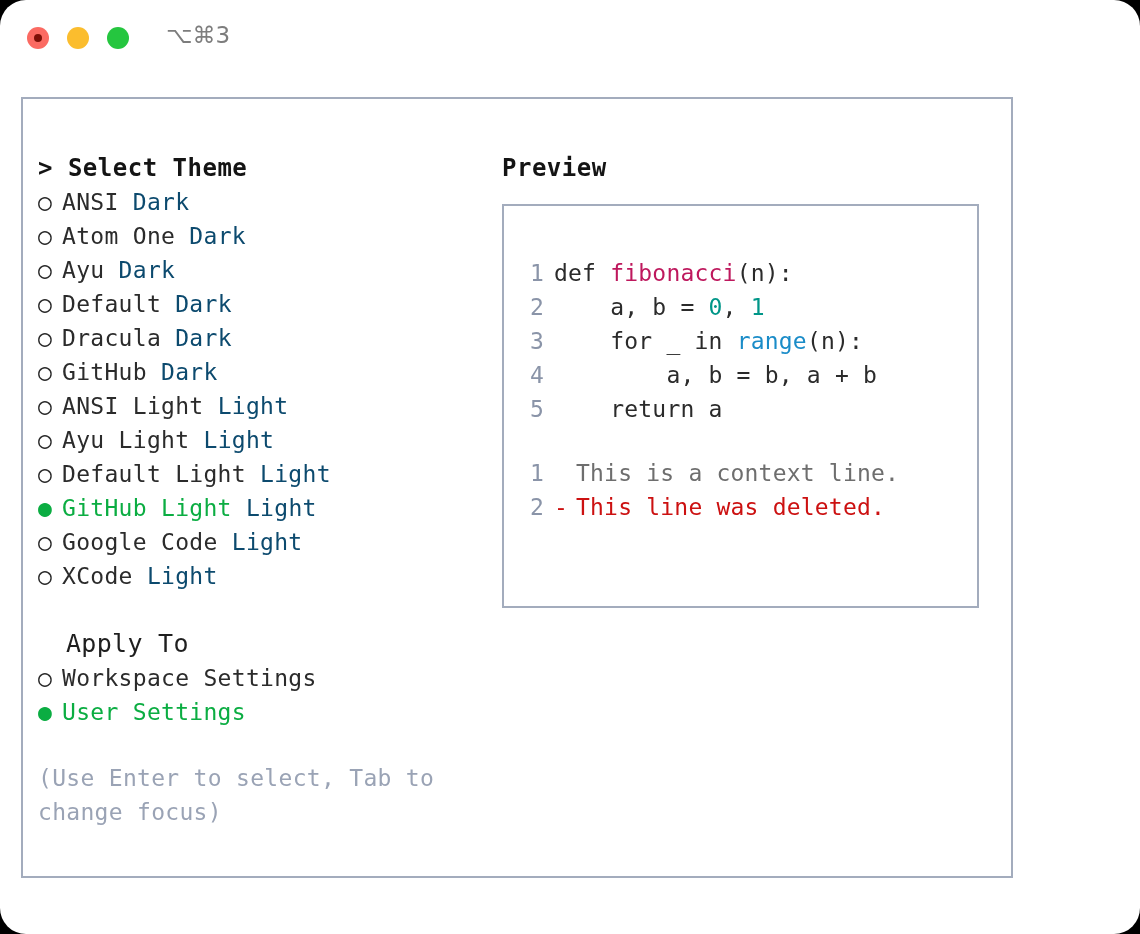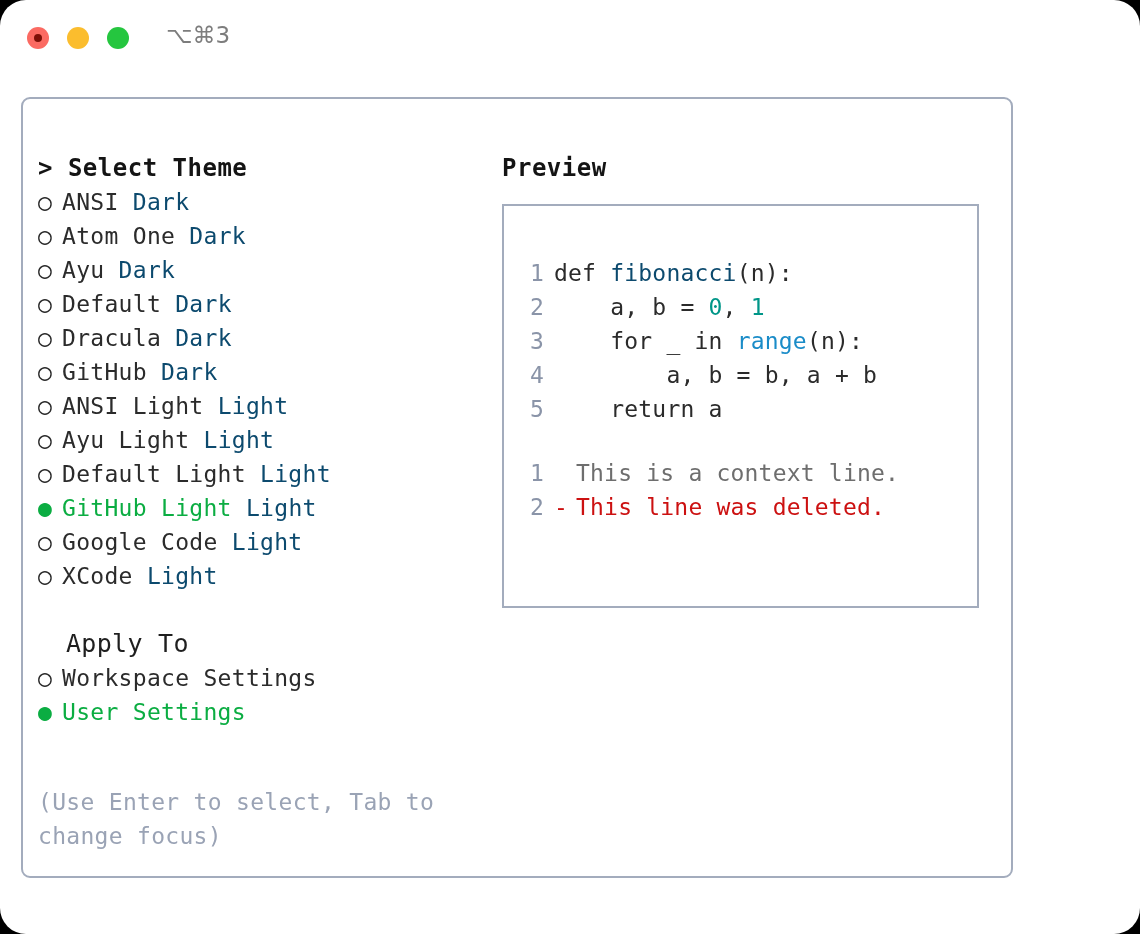--- a/index.html
+++ b/index.html
@@ -62,21 +62,21 @@
   }
 
   
   #main-panel {
     position: absolute;
     left: 21px;
     top: 97px;
     width: 992px;
     height: 781px;
     border: 2px solid #a3acbd;
-    border-radius: 9px;
+    border-radius: 0;
     box-sizing: border-box;
     background: #ffffff;
   }
 
   
   #theme-column {
     position: absolute;
     left: 15px;
     top: 52px;
     width: 440px;
@@ -133,21 +133,21 @@
     white-space: nowrap;
     letter-spacing: 0.3px;
   }
   .apply-row.selected { color: #0bad42; }
   .apply-row.selected .bullet { color: #0bad42; }
 
   
   #hint {
     position: absolute;
     left: 15px;
-    top: 686px;
+    top: 662px;
     width: 420px;
     font-size: 23px;
     line-height: 34px;
     color: #9aa3b5;
     letter-spacing: 0.3px;
   }
 
   
   #preview-column {
     position: absolute;
@@ -188,21 +188,21 @@
     letter-spacing: 0.2px;
   }
   .lnum {
     display: inline-block;
     width: 22px;
     text-align: right;
     color: #8a94a8;
     margin-right: 10px;
   }
   .kw   { color: #2b2b2b; }
-  .fn   { color: #0c4a6e; }
+  .fn   { color: #be185d; }
   .num  { color: #009688; }
   .bi   { color: #1a8cc8; }
   .gap  { height: 30px; }
 
   .diff-ctx { color: #6e6e6e; }
   .diff-del { color: #cc1111; }
   .diff-add { color: #00b60f; }
   .marker {
     display: inline-block;
     width: 22px;

